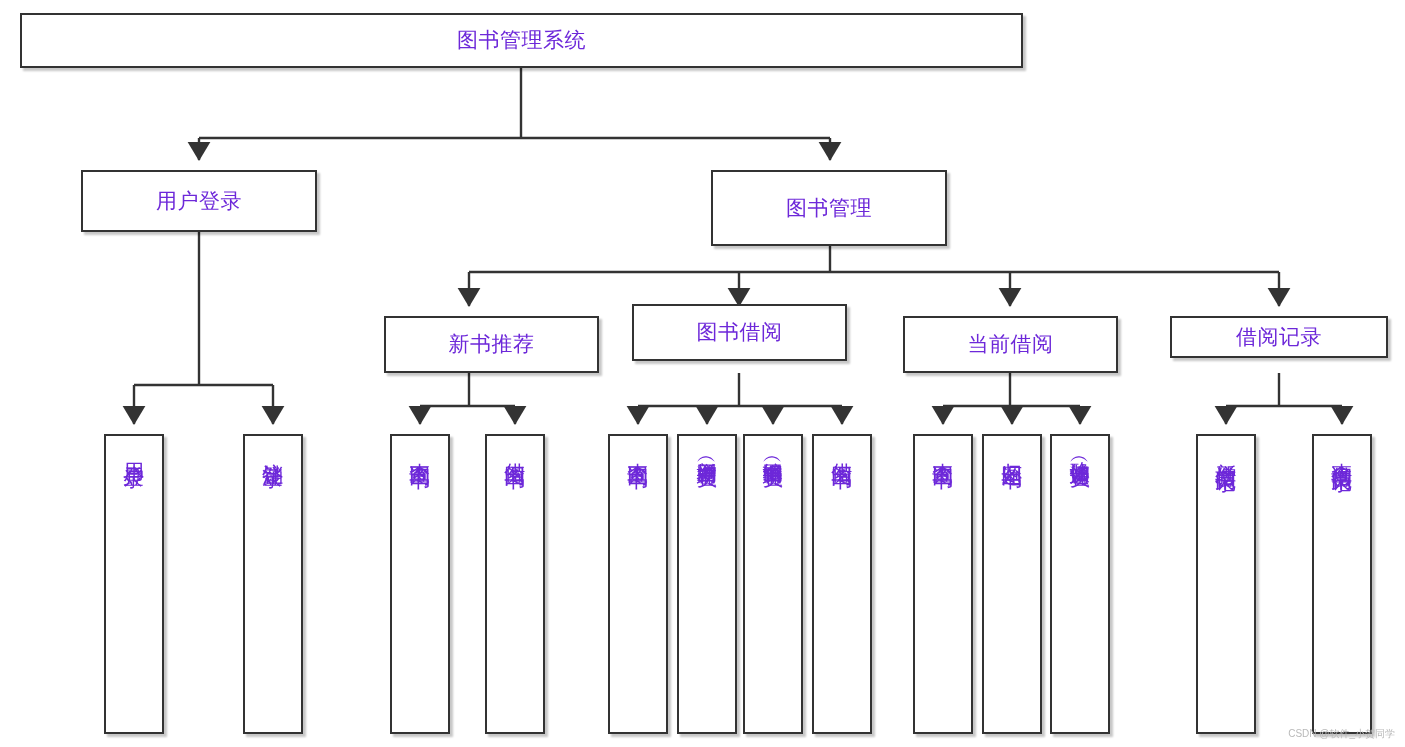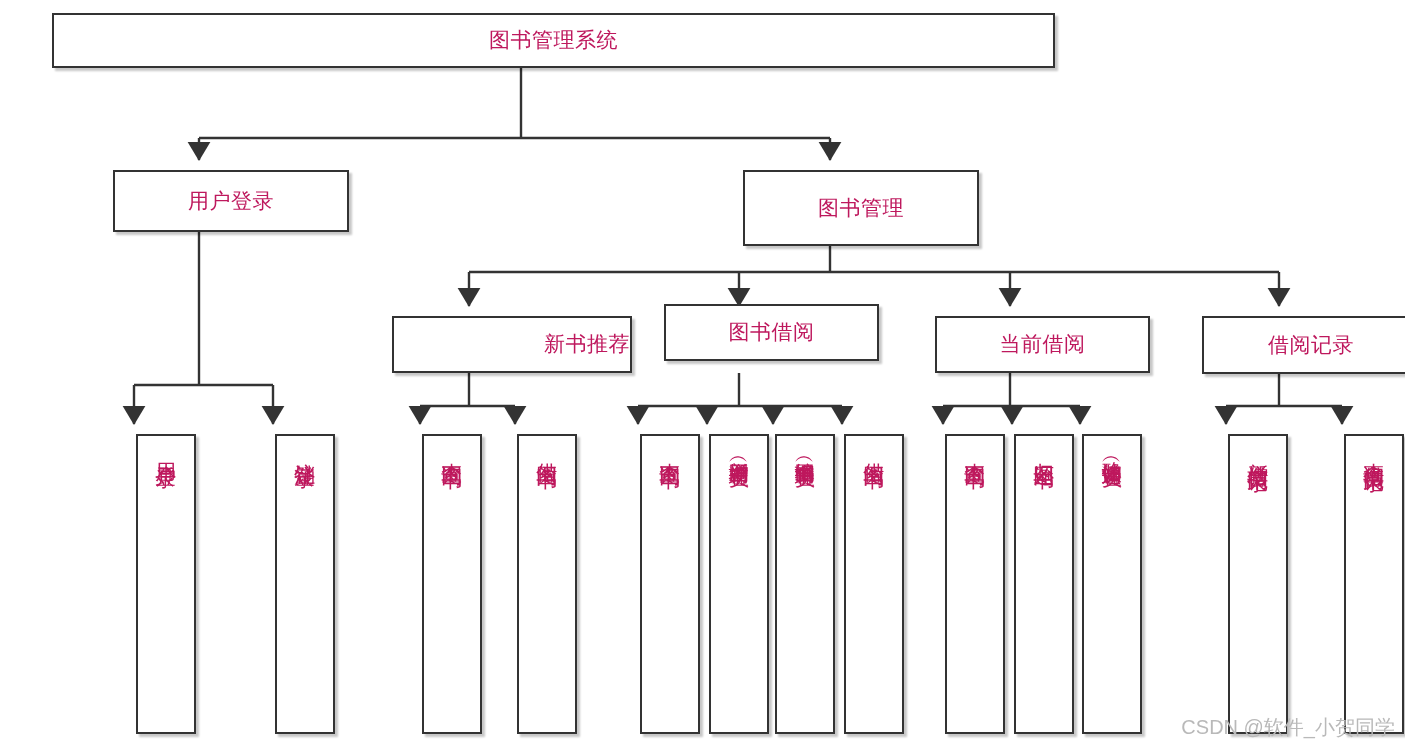--- a/index.html
+++ b/index.html
@@ -28,23 +28,22 @@
   }
   .node {
     position: absolute;
     box-sizing: border-box;
     background: #ffffff;
     border: 2px solid #333333;
     box-shadow: 3px 3px 2px rgba(0,0,0,0.22);
     display: flex;
     align-items: center;
     justify-content: center;
-    color: #be185d;
+    color: #6d28d9;
     z-index: 2;
-    margin-left: 32px;
   }
   .node .label {
     display: block;
     text-align: center;
     line-height: 1.18;
     white-space: nowrap;
   }
   .node.horiz .label {
     font-size: 21px;
     letter-spacing: 0.5px;
@@ -61,21 +60,21 @@
     letter-spacing: 2px;
   }
   .node.vert.tall .label {
     font-size: 20px;
     letter-spacing: 1px;
   }
   .watermark {
     position: absolute;
     right: 10px;
     bottom: 6px;
-    font-size: 20px;
+    font-size: 10px;
     color: #b9b9b9;
     z-index: 5;
     white-space: nowrap;
     font-family: "Liberation Sans", "DejaVu Sans", sans-serif;
   }
 </style>
 </head>
 <body>
 
 <div id="canvas">
@@ -133,30 +132,30 @@
   <div id="nodes-layer">
       <div class="node horiz" style="left: 20px; top: 13px; width: 1003px; height: 55px;">
         <span class="label">图书管理系统</span>
       </div>
       <div class="node horiz" style="left: 81px; top: 170px; width: 236px; height: 62px;">
         <span class="label">用户登录</span>
       </div>
       <div class="node horiz" style="left: 711px; top: 170px; width: 236px; height: 76px;">
         <span class="label">图书管理</span>
       </div>
-      <div class="node horiz" style="left: 360px; top: 316px; width: 240px; height: 57px; justify-content: flex-end;">
+      <div class="node horiz" style="left: 384px; top: 316px; width: 215px; height: 57px;">
         <span class="label">新书推荐</span>
       </div>
       <div class="node horiz" style="left: 632px; top: 304px; width: 215px; height: 57px;">
         <span class="label">图书借阅</span>
       </div>
       <div class="node horiz" style="left: 903px; top: 316px; width: 215px; height: 57px; font-family: Liberation Serif, serif;">
         <span class="label">当前借阅</span>
       </div>
-      <div class="node horiz" style="left: 1170px; top: 316px; width: 218px; height: 58px;">
+      <div class="node horiz" style="left: 1170px; top: 316px; width: 218px; height: 42px;">
         <span class="label">借阅记录</span>
       </div>
       <div class="node vert" style="left: 104px; top: 434px; width: 60px; height: 300px;">
         <span class="label">用户登录</span>
       </div>
       <div class="node vert" style="left: 243px; top: 434px; width: 60px; height: 300px;">
         <span class="label">注销登录</span>
       </div>
       <div class="node vert" style="left: 390px; top: 434px; width: 60px; height: 300px;">
         <span class="label">查询图书</span>

